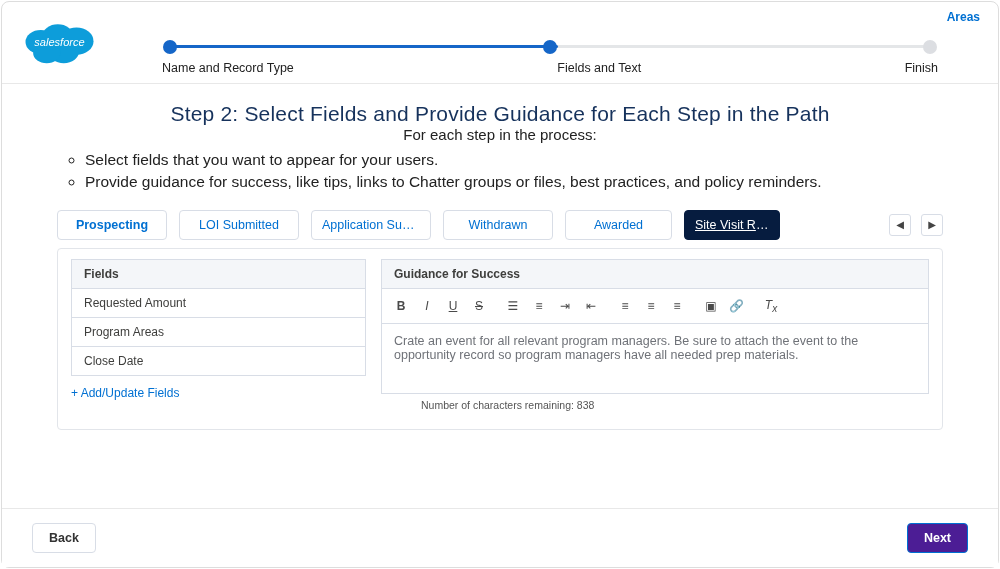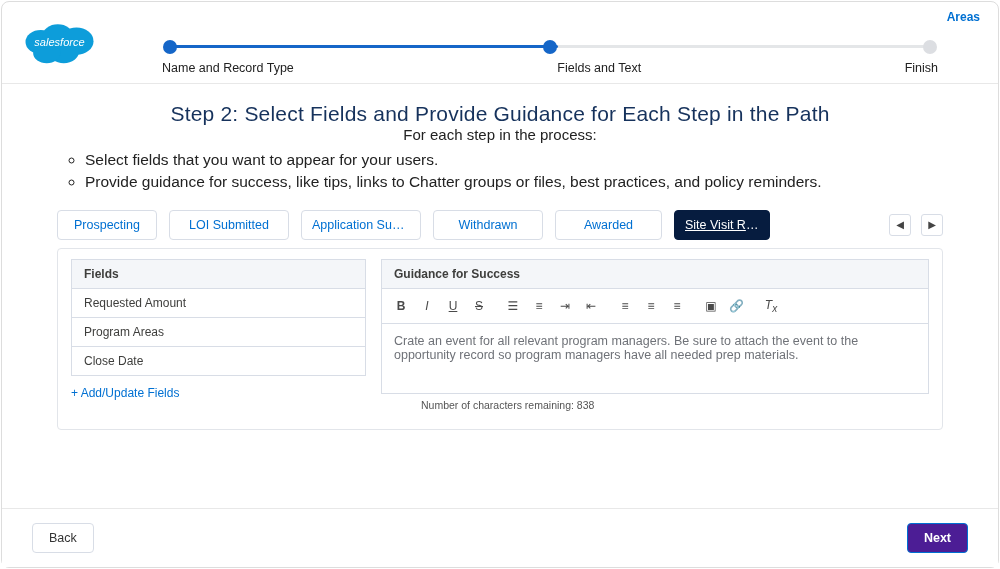--- a/index.html
+++ b/index.html
@@ -17,38 +17,38 @@
   .dot.d2 { left: calc(50% - 7px); background: #1566c8; }
   .dot.d3 { right: 1px; background: #dcdee2; }
   .stepper-labels { display: flex; justify-content: space-between; font-size: 12.5px; color: #222; margin-top: 7px; }
   .content { border-top: 1px solid #e8e8e8; margin-top: 8px; padding: 18px 55px 10px 55px; }
   .step-title { text-align: center; color: #16325c; font-size: 21px; font-weight: 400; letter-spacing: 0.2px; }
   .subheading { text-align: center; font-size: 15px; color: #222; }
   .bullets { list-style: circle; margin: 6px 0 0 28px; font-size: 15.5px; color: #222; line-height: 1.45; }
   .stage-row { display: flex; align-items: center; gap: 12px; margin: 16px 0 8px 0; }
   .stage-btn { height: 30px; border: 1px solid #d8dde6; background: #fff; color: #0070d2; font-size: 12.5px; border-radius: 4px; cursor: pointer; padding: 0 10px; overflow: hidden; text-overflow: ellipsis; white-space: nowrap; }
   .stage-btn.active { background: #061c3f; color: #fff; border-color: #061c3f; text-decoration: underline; }
-  .w1 { width: 100px; } .w2 { width: 120px; } .w3 { width: 120px; } .w4 { width: 110px; } .w5 { width: 107px; } .w6 { width: 96px; }
+  .w1 { width: 110px; font-weight: bold; } .w2 { width: 120px; } .w3 { width: 120px; } .w4 { width: 110px; } .w5 { width: 107px; } .w6 { width: 96px; }
   .nav-btn { width: 22px; height: 22px; border: 1px solid #d8dde6; background: #fff; color: #444; border-radius: 3px; cursor: pointer; font-size: 10px; line-height:1; display:flex; align-items:center; justify-content:center;}
   .nav-group { display:flex; gap:10px; margin-left:auto; padding-right:0; }
   
   .panel { border: 1px solid #e2e5ea; border-radius: 4px; padding: 10px 13px 18px 13px; display: flex; gap: 15px; }
   .col-left { width: 295px; }
   .col-right { flex: 1; }
   .box-header { border: 1px solid #d8dde6; background: #f4f6f9; padding: 7px 12px; font-size: 12px; font-weight: 700; color: #3e3e3c; }
   .field-item { border: 1px solid #d8dde6; border-top: none; padding: 7px 12px; font-size: 12px; color: #3e3e3c; background:#fff;}
   .add-link { color: #0070d2; font-size: 12px; margin-top: 10px; display: inline-block; cursor: pointer; }
   
   .toolbar { border: 1px solid #d8dde6; border-top: none; padding: 6px 6px; display: flex; gap: 0; background:#fff;}
   .tbtn { width: 26px; height: 22px; border: none; background: transparent; color: #4a4a4a; cursor: pointer; display:flex; align-items:center; justify-content:center; font-size:12px;}
   .editor { border: 1px solid #d8dde6; border-top: none; padding: 10px 12px; font-size: 12.5px; color: #6f7278; min-height: 70px; background:#fff;}
   .char-count { font-size: 10.5px; color: #555; margin-top: 5px; padding-left: 40px; }
   
   .footer { position: absolute; bottom: 0; left: 0; right: 0; border-top: 1px solid #e8e8e8; padding: 14px 30px; display: flex; justify-content: space-between; align-items:center; background:#fff;}
-  .btn { height: 30px; padding: 0 16px; border-radius: 4px; font-size: 12.5px; cursor: pointer; }
+  .btn { height: 30px; padding: 0 16px; border-radius: 4px; font-size: 12.5px; cursor: pointer; font-weight: bold; }
   .btn-back { background: #fff; border: 1px solid #d8dde6; color: #333; }
   .btn-next { background: #4c1d95; border: 1px solid #0070d2; color: #fff; font-weight:600;}
   svg text { font-family: inherit; }
 </style>
 </head>
 <body>
 
 <div class="frame">
   <a class="setup-link">Areas</a>
 

